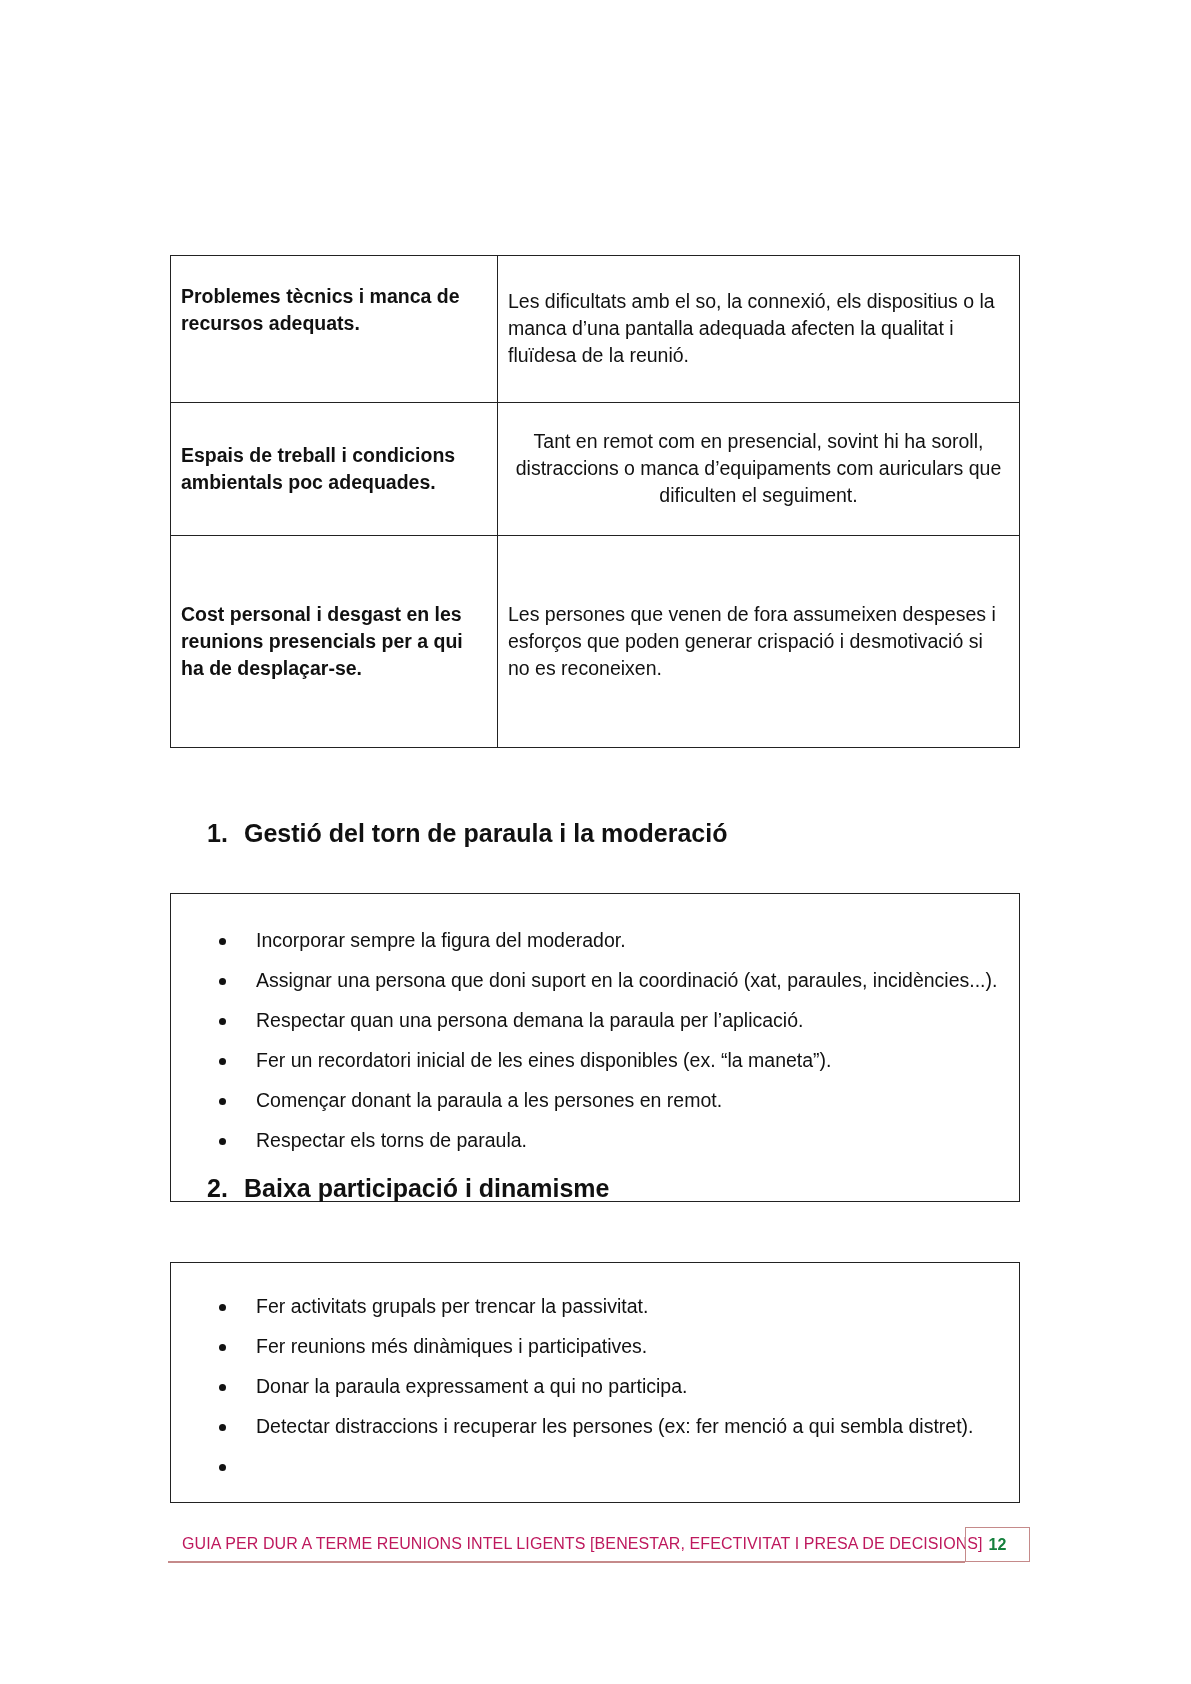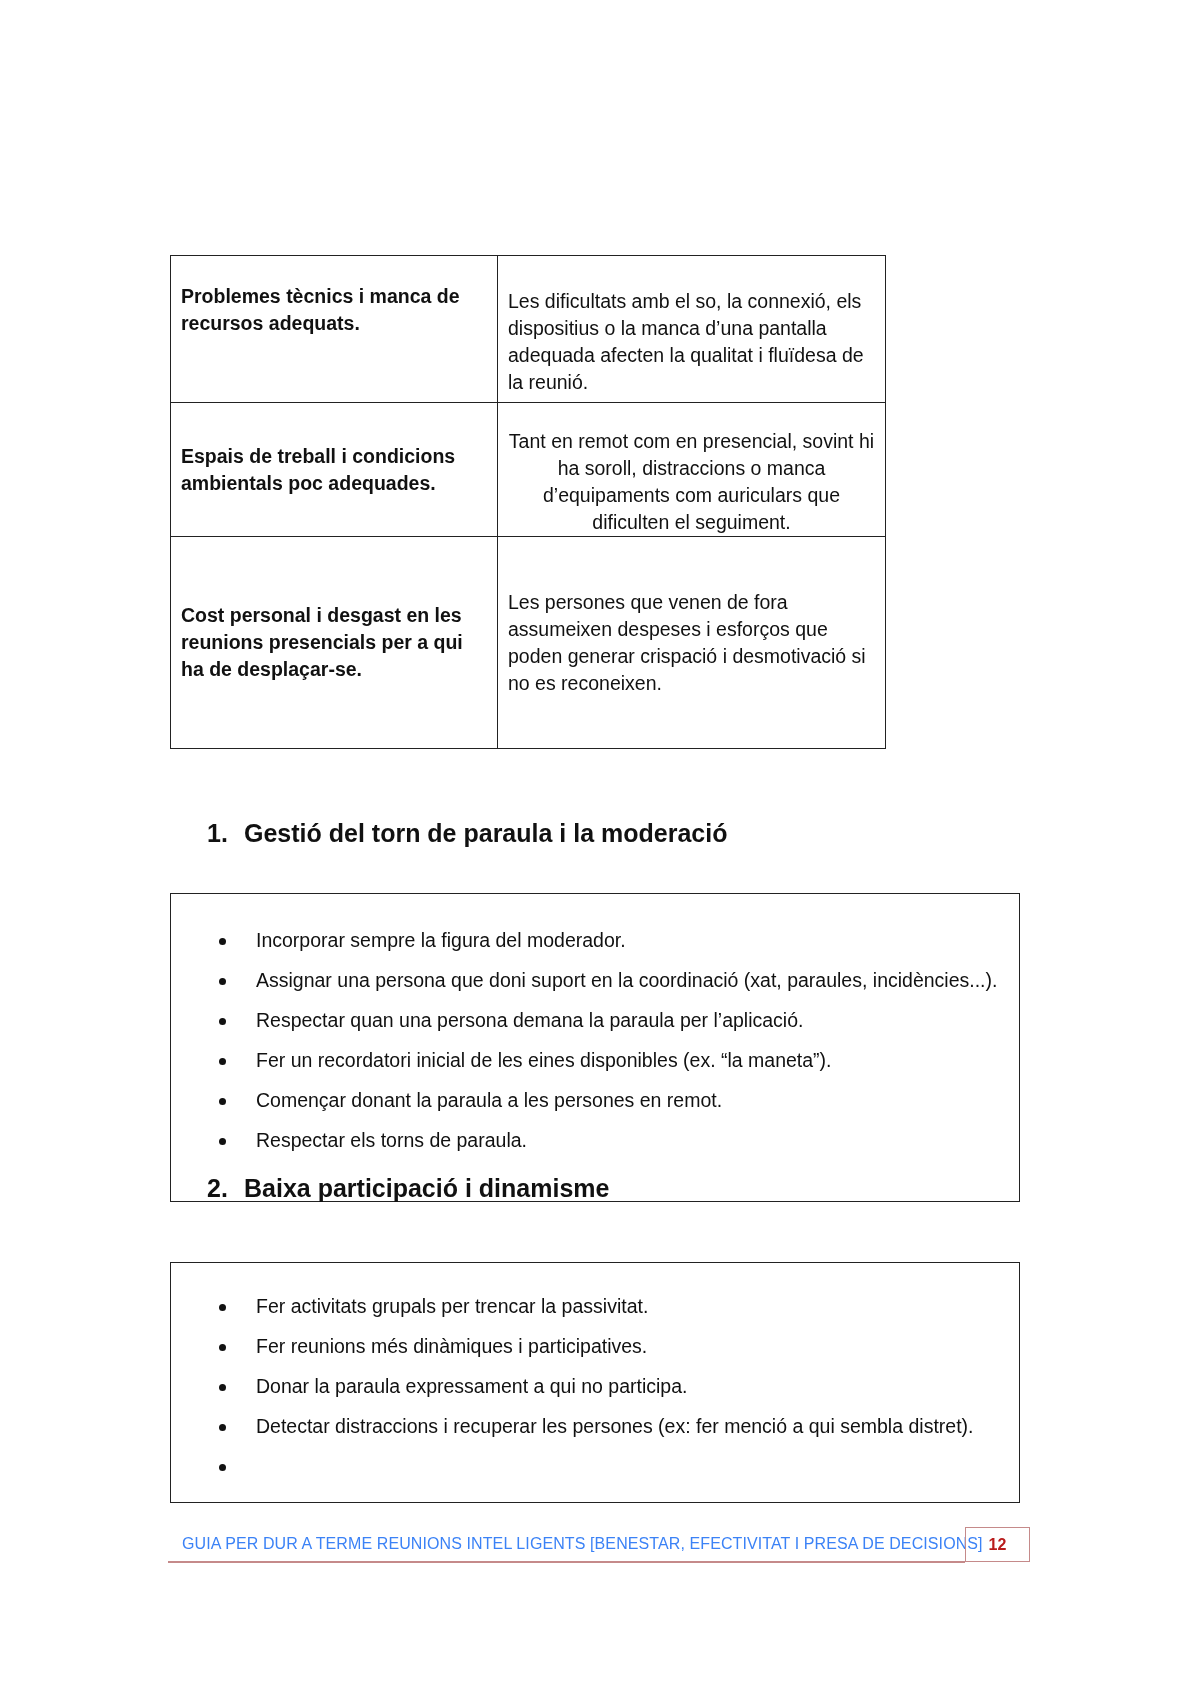--- a/index.html
+++ b/index.html
@@ -1,21 +1,21 @@
 <!DOCTYPE html>
 <html><head>
   <meta charset="utf-8">
   <style>
     html, body { margin: 0; padding: 0; background: #ffffff; }
     body { width: 1191px; height: 1684px; position: relative; overflow: hidden;
            font-family: "Liberation Sans", "DejaVu Sans", sans-serif; color: #111; }
     .page { position: absolute; inset: 0; }
 
     
-    .issues-table { position: absolute; left: 170px; top: 255px; width: 716px;
+    .issues-table { position: absolute; left: 170px; top: 255px; width: 850px;
                     border-collapse: collapse; table-layout: fixed; }
     .issues-table td { border: 1.5px solid #222; vertical-align: middle; padding: 0 10px; }
     .issues-table td.col-a { width: 306px; font-weight: bold; font-size: 19.5px; line-height: 27px; }
     .issues-table td.col-b { font-size: 19.5px; line-height: 27px; }
     .issues-table tr.r1 { height: 147px; }
     .issues-table tr.r2 { height: 133px; }
     .issues-table tr.r3 { height: 212px; }
     .issues-table tr.r1 td.col-a { vertical-align: top; padding-top: 27px; }
     .issues-table tr.r1 td.col-b { vertical-align: top; padding-top: 32px; }
     .issues-table tr.r2 td.col-b { vertical-align: top; padding-top: 25px; text-align: center; }
@@ -29,21 +29,21 @@
 
     .box { position: absolute; left: 170px; width: 850px; border: 1.5px solid #222; box-sizing: border-box; margin-top: 40px; }
     .box-1 { top: 853px; height: 309px; padding-top: 33px; }
     .box-2 { top: 1222px; height: 241px; padding-top: 30px; }
     .box ul { list-style: none; margin: 0; padding: 0; }
     .box li { position: relative; padding-left: 85px; padding-right: 20px;
               font-size: 19.5px; line-height: 27px; margin-bottom: 13px; }
     .box li .bullet { position: absolute; left: 48px; top: 11px; width: 7px; height: 7px;
                       border-radius: 50%; background: #111; }
 
-    .footer-text { position: absolute; left: 182px; top: 1535px; font-size: 16px; color: #3b82f6;
+    .footer-text { position: absolute; left: 182px; top: 1535px; font-size: 16px; color: #be185d;
                    letter-spacing: 0.1px; white-space: nowrap; }
     .footer-line { position: absolute; left: 168px; top: 1561px; width: 797px; height: 1.5px; background: #c58a8a; }
     .page-box { position: absolute; left: 965px; top: 1527px; width: 65px; height: 35px;
                 border: 1.5px solid #c58a8a; box-sizing: border-box; display: flex;
                 align-items: center; justify-content: center; font-weight: bold; font-size: 16px; }
   </style>
 </head>
 <body>
 
 <div class="page">
@@ -91,16 +91,16 @@
       <li><span class="bullet"></span><span>Fer reunions més dinàmiques i participatives.</span></li>
       <li><span class="bullet"></span><span>Donar la paraula expressament a qui no participa.</span></li>
       <li><span class="bullet"></span><span>Detectar distraccions i recuperar les persones (ex: fer menció a qui sembla distret).</span></li>
       <li><span class="bullet"></span></li>
     </ul>
   </div>
 
   <div class="footer-text">GUIA PER DUR A TERME REUNIONS INTEL LIGENTS [BENESTAR, EFECTIVITAT I PRESA DE DECISIONS]</div>
   <div class="footer-line"></div>
   <div class="page-box">
-    <span id="pgnum" style="color: #b91c1c; text-align: center;">12</span>
+    <span id="pgnum" style="color: #15803d; text-align: center;">12</span>
   </div>
 
 </div>
 
 </body></html>

